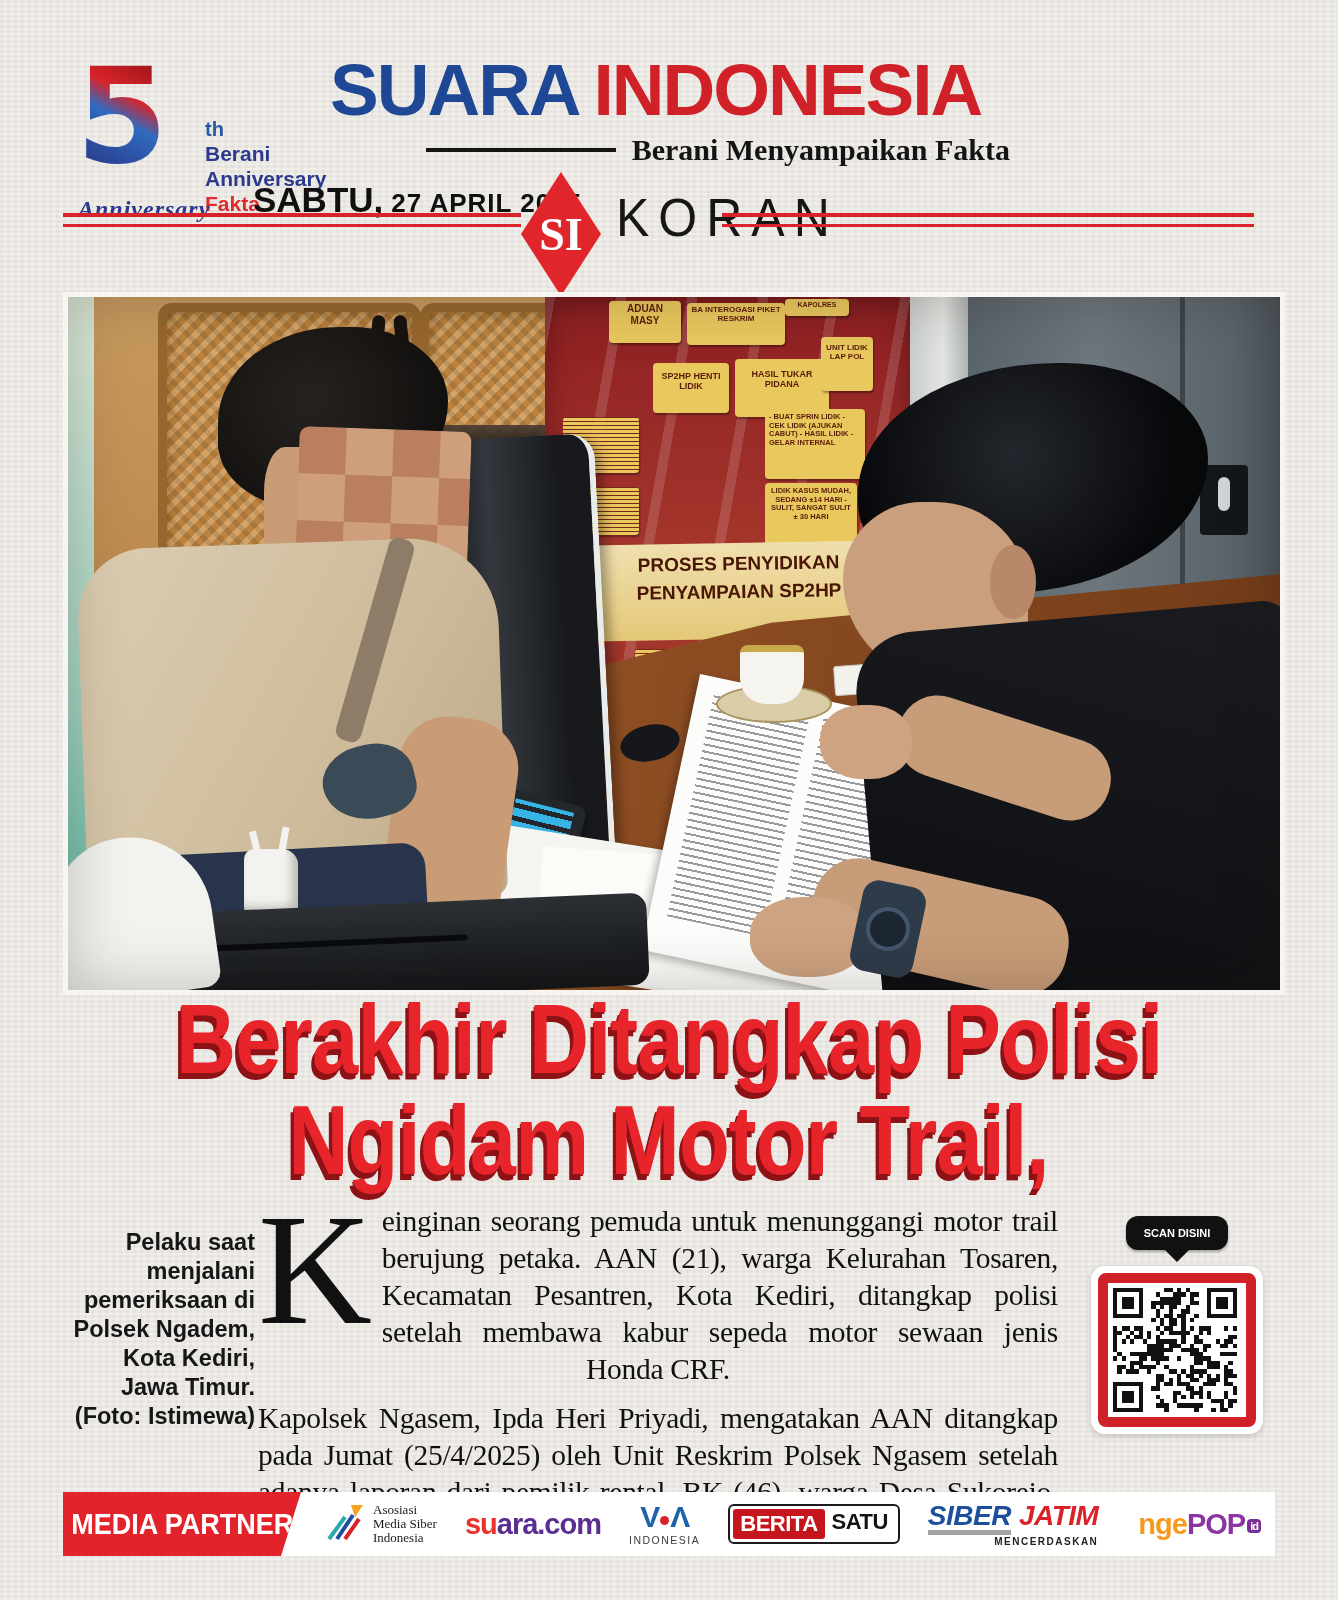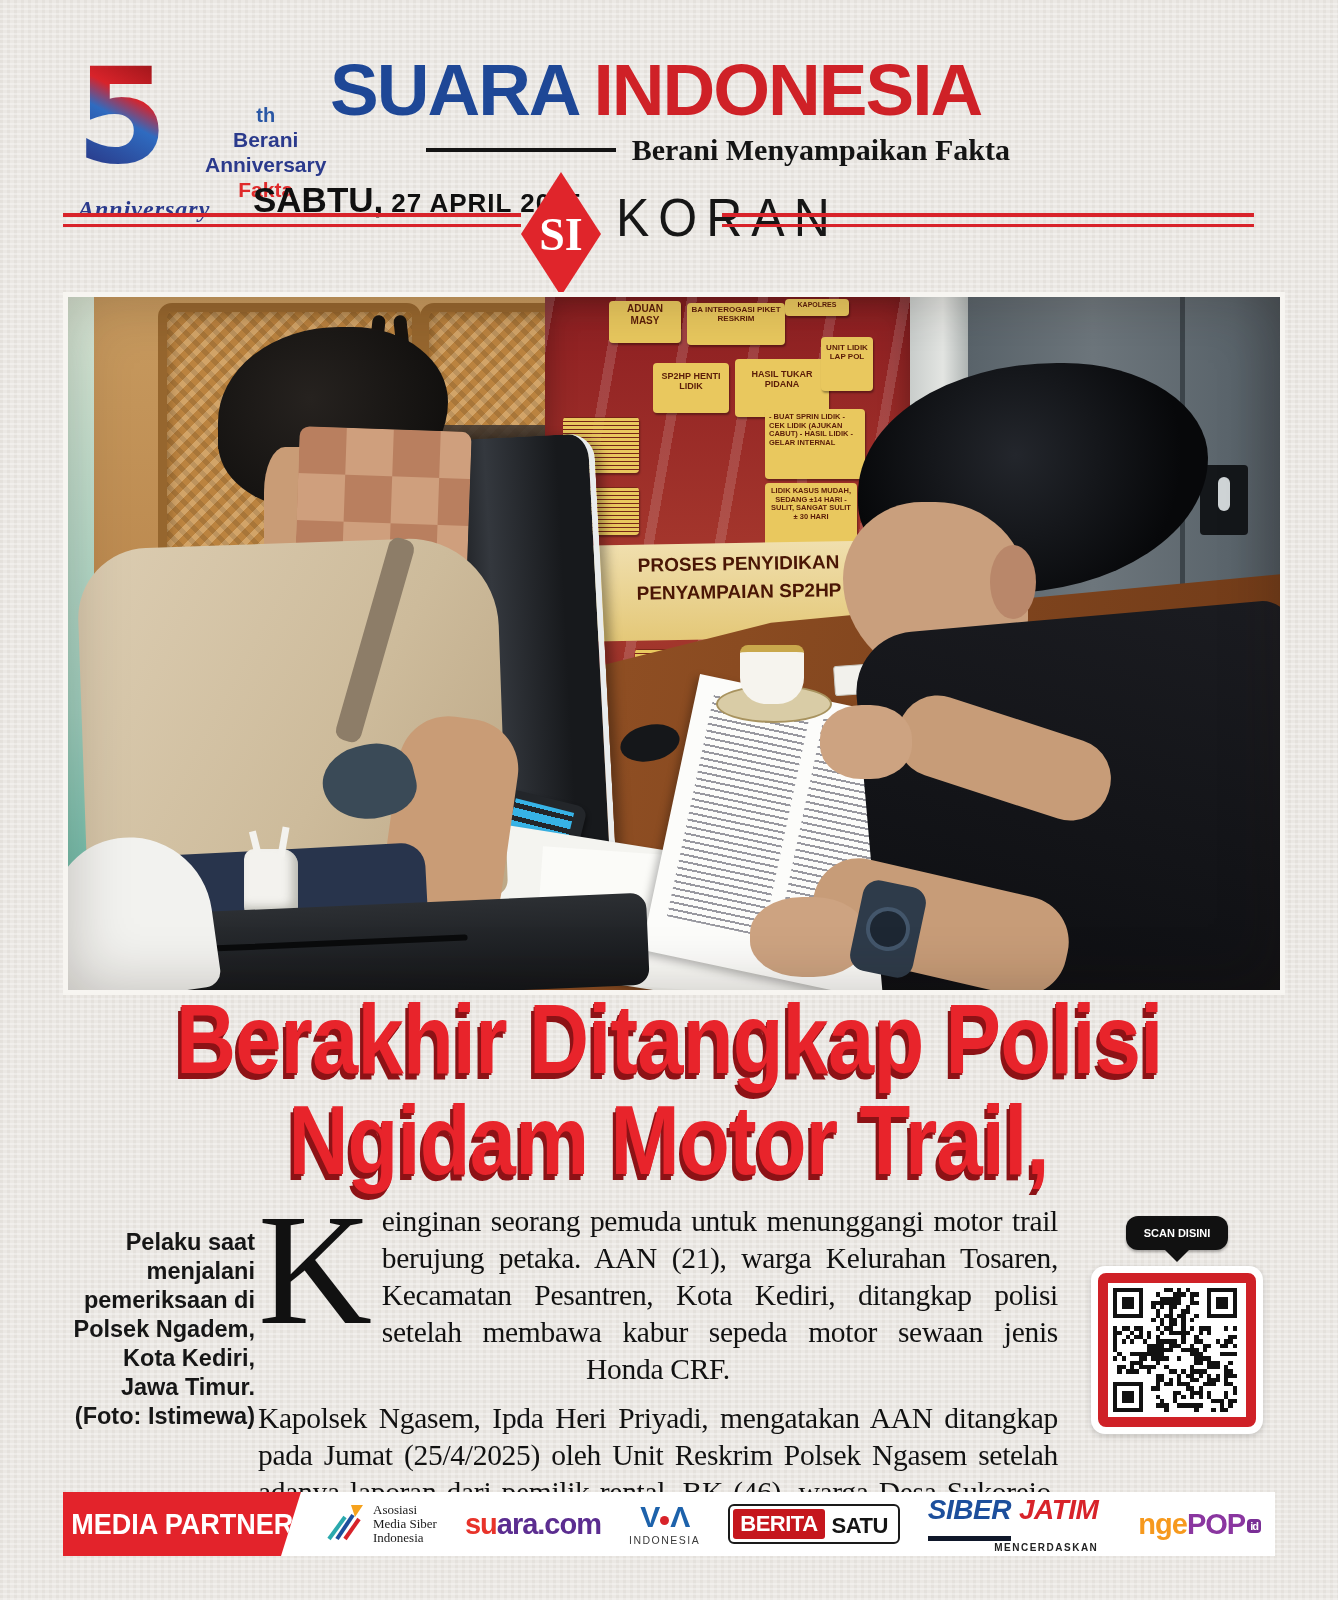--- a/index.html
+++ b/index.html
@@ -114,41 +114,41 @@
   .mp-label span{color:#fff;font-weight:900;font-size:30px;letter-spacing:0px;transform:scaleX(.9);white-space:nowrap;}
   .logos{position:absolute;left:248px;top:0;height:64px;width:964px;display:flex;align-items:center;justify-content:space-around;}
   .amsi{display:flex;align-items:center;gap:6px;}
   .amsi-text{font-family:"Liberation Serif",serif;font-size:13px;line-height:14px;color:#1a1a1a;}
   .suara{font-weight:bold;font-size:29px;letter-spacing:-1px;}
   .suara .s1{color:#e8332a;} .suara .s2{color:#5b2d90;}
   .voa{text-align:center;line-height:1;}
   .voa .big{font-weight:900;font-size:30px;color:#1d62ab;letter-spacing:-1px;}
   .voa .dot{display:inline-block;width:9px;height:9px;border-radius:50%;background:#d8232a;margin:0 1px 2px 1px;}
   .voa .sub{font-size:10.5px;letter-spacing:1.5px;color:#3a3a3a;margin-top:3px;}
-  .bsatu{display:flex;align-items:flex-end;border:2px solid #1a1a1a;border-radius:6px;background:#fff;padding:3px;}
+  .bsatu{display:flex;align-items:flex-start;border:2px solid #1a1a1a;border-radius:6px;background:#fff;padding:3px;}
   .bsatu .b1{background:#c5161d;color:#fff;font-weight:900;font-size:22px;padding:2px 7px;border-radius:3px;letter-spacing:-.5px;}
   .bsatu .b2{color:#141414;font-weight:900;font-size:22px;padding:0 7px;letter-spacing:-.5px;}
   .sj{line-height:1;text-align:left;}
   .sj .row{display:flex;align-items:baseline;gap:8px;font-style:italic;font-weight:900;font-size:28px;letter-spacing:-.5px;}
-  .sj .j1{color:#1d4f9c;border-bottom:5px solid #0f172a;padding-bottom:12px;}
+  .sj .j1{color:#1d4f9c;border-bottom:5px solid #a3a3a3;padding-bottom:0;}
   .sj .j2{color:#d8232a;font-style:italic;}
   .sj .sub{font-size:10px;font-weight:bold;color:#222;letter-spacing:1.5px;text-align:right;margin-top:2px;}
   .ngepop{font-weight:900;font-size:29px;letter-spacing:-1px;position:relative;}
   .ngepop .n1{color:#f6991d;margin-left:12px;} .ngepop .n2{color:#8a36a0;}
   .ngepop .idb{display:inline-block;background:#7a2f96;color:#fff;font-size:11px;font-weight:bold;border-radius:4px;padding:1px 3px;vertical-align:middle;margin-left:2px;}
 </style>
 </head>
 <body>
 
 <div class="page">
 
   <div class="abs" style="left:76px;top:50px;width:100px;">
     <span class="five">5</span>
   </div>
-  <div class="abs" style="left:205px;top:104px;text-align:center;">
+  <div class="abs" style="left:205px;top:118px;">
     <span class="five-th">th</span>
     <div class="logo5-lines">
       <div>Berani</div>
       <div>Anniversary</div>
       <div class="fakta">Fakta</div>
     </div>
   </div>
   <div class="abs anniv" style="left:78px;top:196px;">Anniversary</div>
 
   <div class="abs masthead" style="left:330px;top:48px;">

